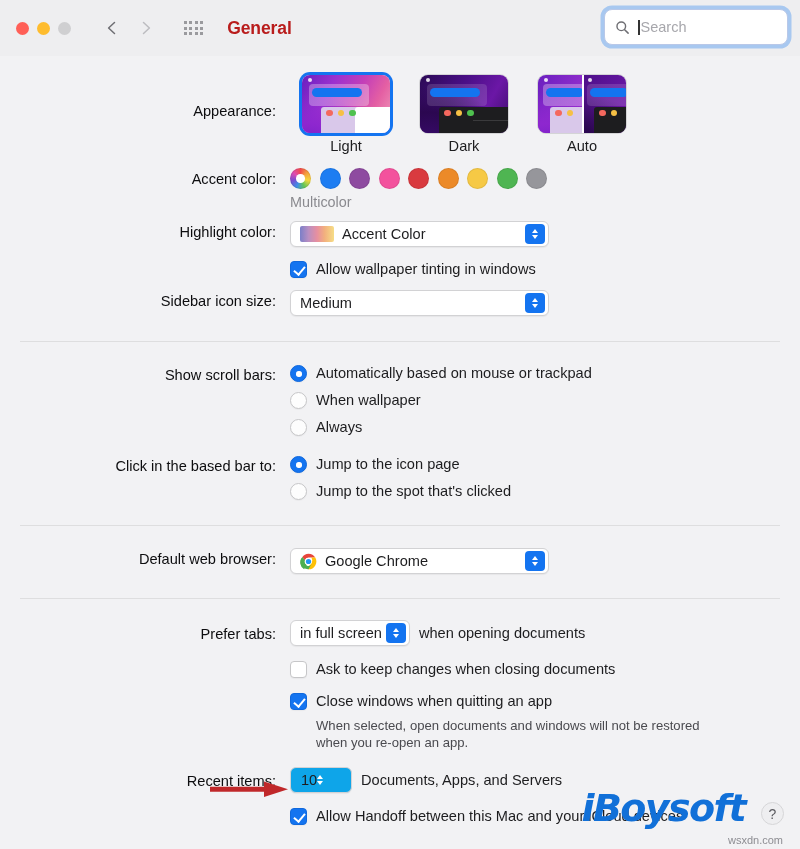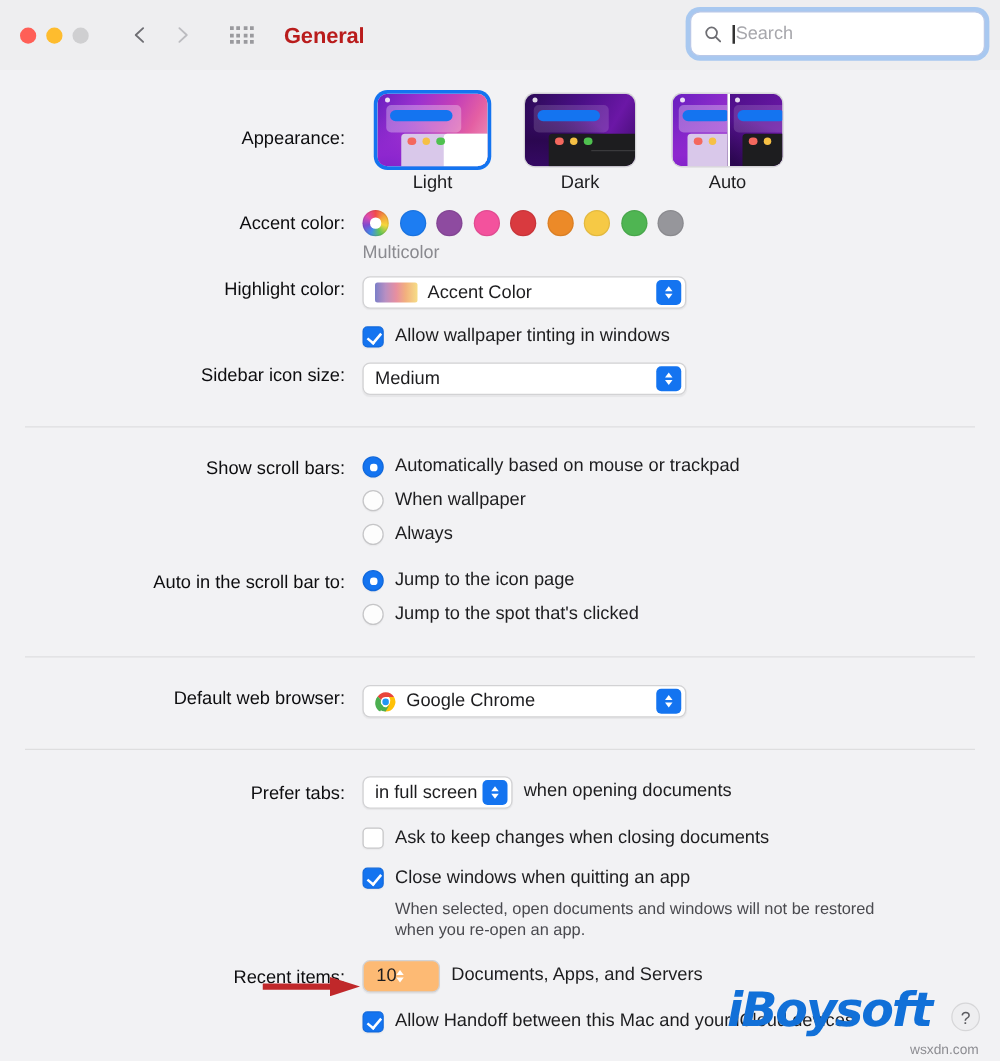--- a/index.html
+++ b/index.html
@@ -42,21 +42,21 @@
 
   .winTitle {
     margin-left: 24px;
     font-size: 17.5px; font-weight: bold;
     letter-spacing: -0.1px;
     color: #b91c1c;
   }
 
   .searchwrap {
     position: absolute; right: 12px; top: 9px;
-    width: 236px; height: 36px;
+    width: 184px; height: 36px;
   }
   .searchfield {
     position: absolute; inset: 0;
     border-radius: 8px;
     background: #ffffff;
     border: 1px solid #b9c8e8;
     box-shadow: 0 0 0 3.5px #a8c8f0;
     display: flex; align-items: center;
     padding-left: 10px;
   }
@@ -214,21 +214,21 @@
   .rb.on::after {
     content:''; position:absolute; left:5.2px; top:5.2px;
     width:5.4px; height:5.4px; border-radius:50%; background:#fff;
   }
 
   .hint { font-size: 13.1px; color: #4a4a4f; line-height: 17px; margin-top: 6px; }
 
   .inline { display: flex; align-items: center; gap: 9px; }
   .numfield {
     width: 62px; height: 26px; border-radius: 6px;
-    background:#fdba74; border:1px solid #d2d2d4;
+    background:#0ea5e9; border:1px solid #d2d2d4;
     box-shadow: 0 1px 1px rgba(0,0,0,.05);
     position: relative; display:flex; align-items:center;
     padding-left: 10px; font-size: 14.6px;
   }
   .popup.inline-pop { padding-right: 27px; }
 
   
   .arrow { position: absolute; left: 210px; top: 781px; width: 80px; height: 16px; }
   .watermark {
     position: absolute; right: 55px; top: 786px;
@@ -447,21 +447,21 @@
         <span class="cbtxt">When wallpaper</span>
       </div>
       <div class="cbrow">
         <span class="rb"></span>
         <span class="cbtxt">Always</span>
       </div>
     </div>
   </div>
 
   <div class="row" style="margin-top:18px">
-    <div class="lbl">Auto in the scroll bar to:</div>
+    <div class="lbl">Click in the based bar to:</div>
     <div class="ctl">
       <div class="cbrow">
         <span class="rb on"></span>
         <span class="cbtxt">Jump to the icon page</span>
       </div>
       <div class="cbrow">
         <span class="rb"></span>
         <span class="cbtxt">Jump to the spot that's clicked</span>
       </div>
     </div>

